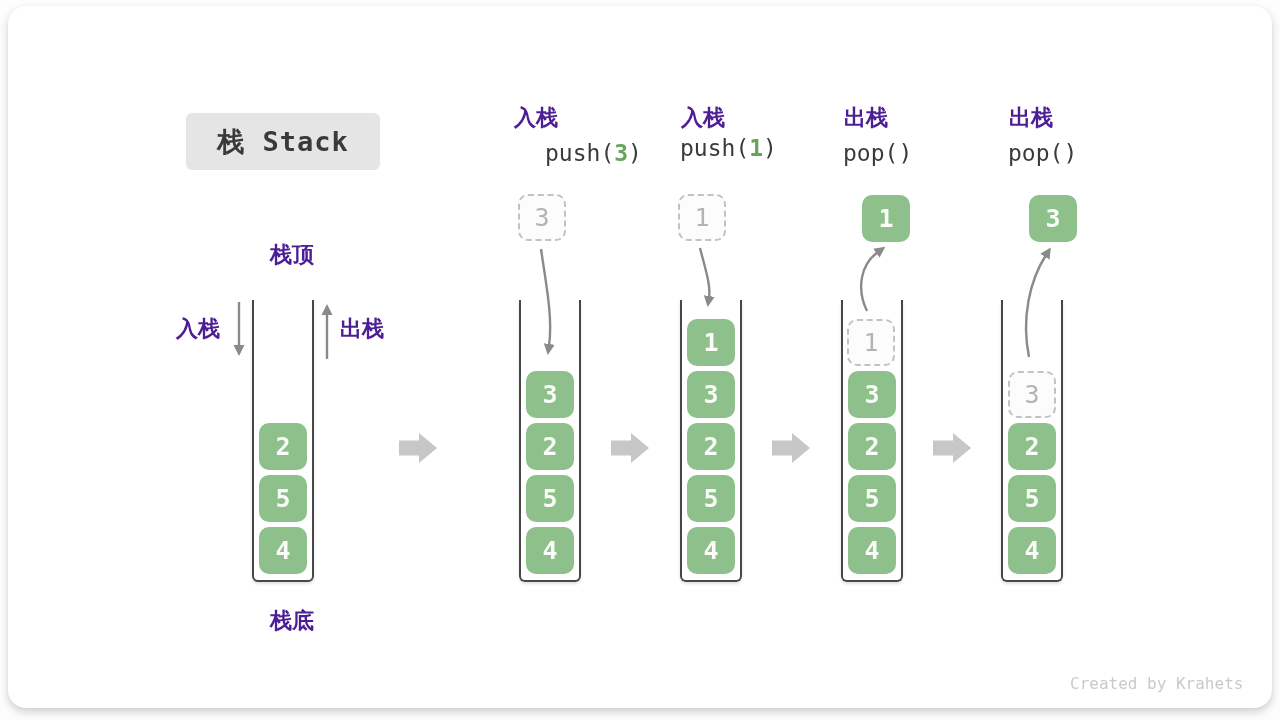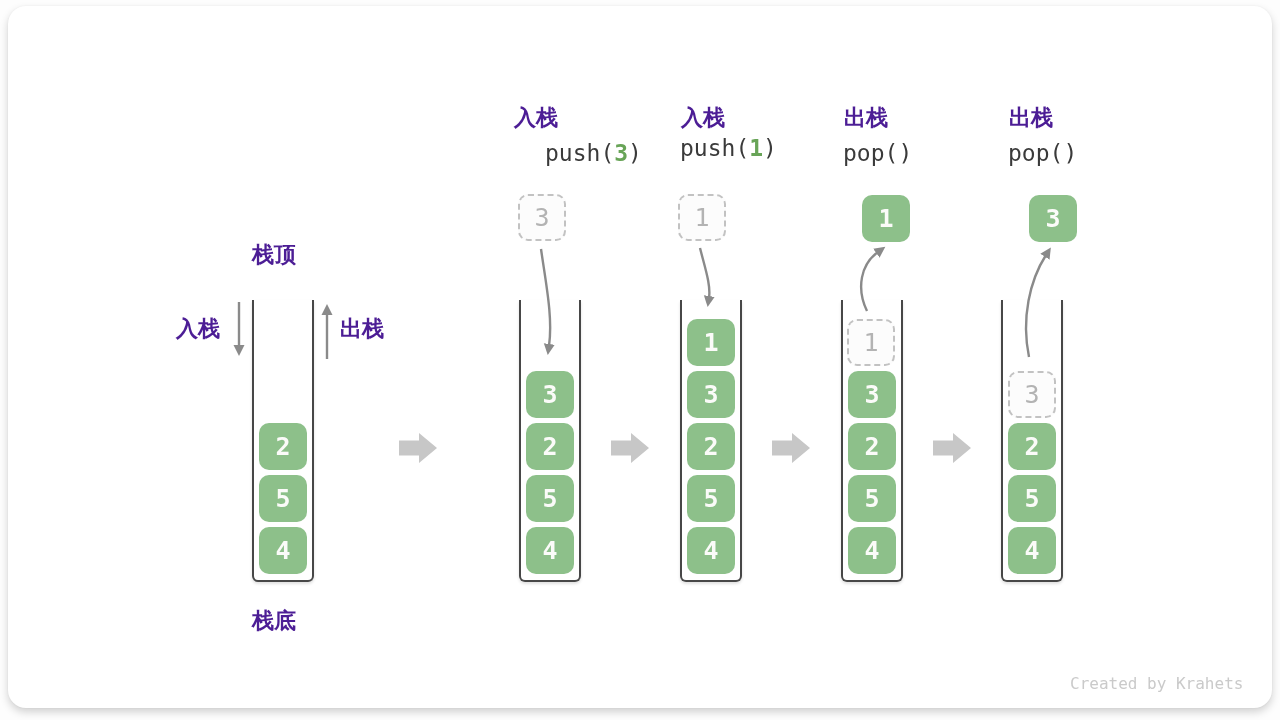--- a/index.html
+++ b/index.html
@@ -12,30 +12,33 @@
   .cn{position:absolute;font:bold 22px "Liberation Sans",sans-serif;color:#4c1d95;white-space:nowrap;}
   .code{position:absolute;font:500 23px "DejaVu Sans Mono",monospace;color:#3a3a3a;white-space:nowrap;}
   .code .arg{color:#68a457;font-weight:bold;}
   .well{position:absolute;top:300px;width:62px;height:282px;box-sizing:border-box;
         border-left:2px solid #474747;border-right:2px solid #474747;border-bottom:2px solid #474747;
         border-radius:0 0 6px 6px;box-shadow:0 2px 3px rgba(0,0,0,0.12);}
   .cell{position:absolute;width:48px;height:47px;box-sizing:border-box;border-radius:10px;
         background:#8dc08a;color:#fbfbf9;display:flex;align-items:center;justify-content:center;
         font:600 25px "DejaVu Sans Mono",monospace;}
   .ghost{background:#fcfcfc;border:2px dashed #c2c2c2;color:#b3b3b3;font-weight:500;}
-  .center62{width:62px;text-align:left;}
+  .center62{width:62px;text-align:right;}
   .watermark{position:absolute;left:1070px;top:674px;font:16px "DejaVu Sans Mono",monospace;color:#cacaca;white-space:nowrap;text-align:center;}
   svg.overlay{position:absolute;left:0;top:0;pointer-events:none;}
 </style>
 </head>
 <body>
 
 <div id="stage">
   <div id="card"></div>
 
+  <div class="title-badge">
+    <span>栈 Stack</span>
+  </div>
 
   <div class="cn center62" style="left:252px;top:240px;">栈顶</div>
   <div class="cn" style="left:176px;top:314px;">入栈</div>
   <div class="cn" style="left:340px;top:314px;">出栈</div>
   <div class="cn center62" style="left:252px;top:606px;">栈底</div>
 
   <div class="well" style="left:252px;"></div>
   <div class="cell" style="left:259px;top:423px;">2</div>
   <div class="cell" style="left:259px;top:475px;">5</div>
   <div class="cell" style="left:259px;top:527px;">4</div>

